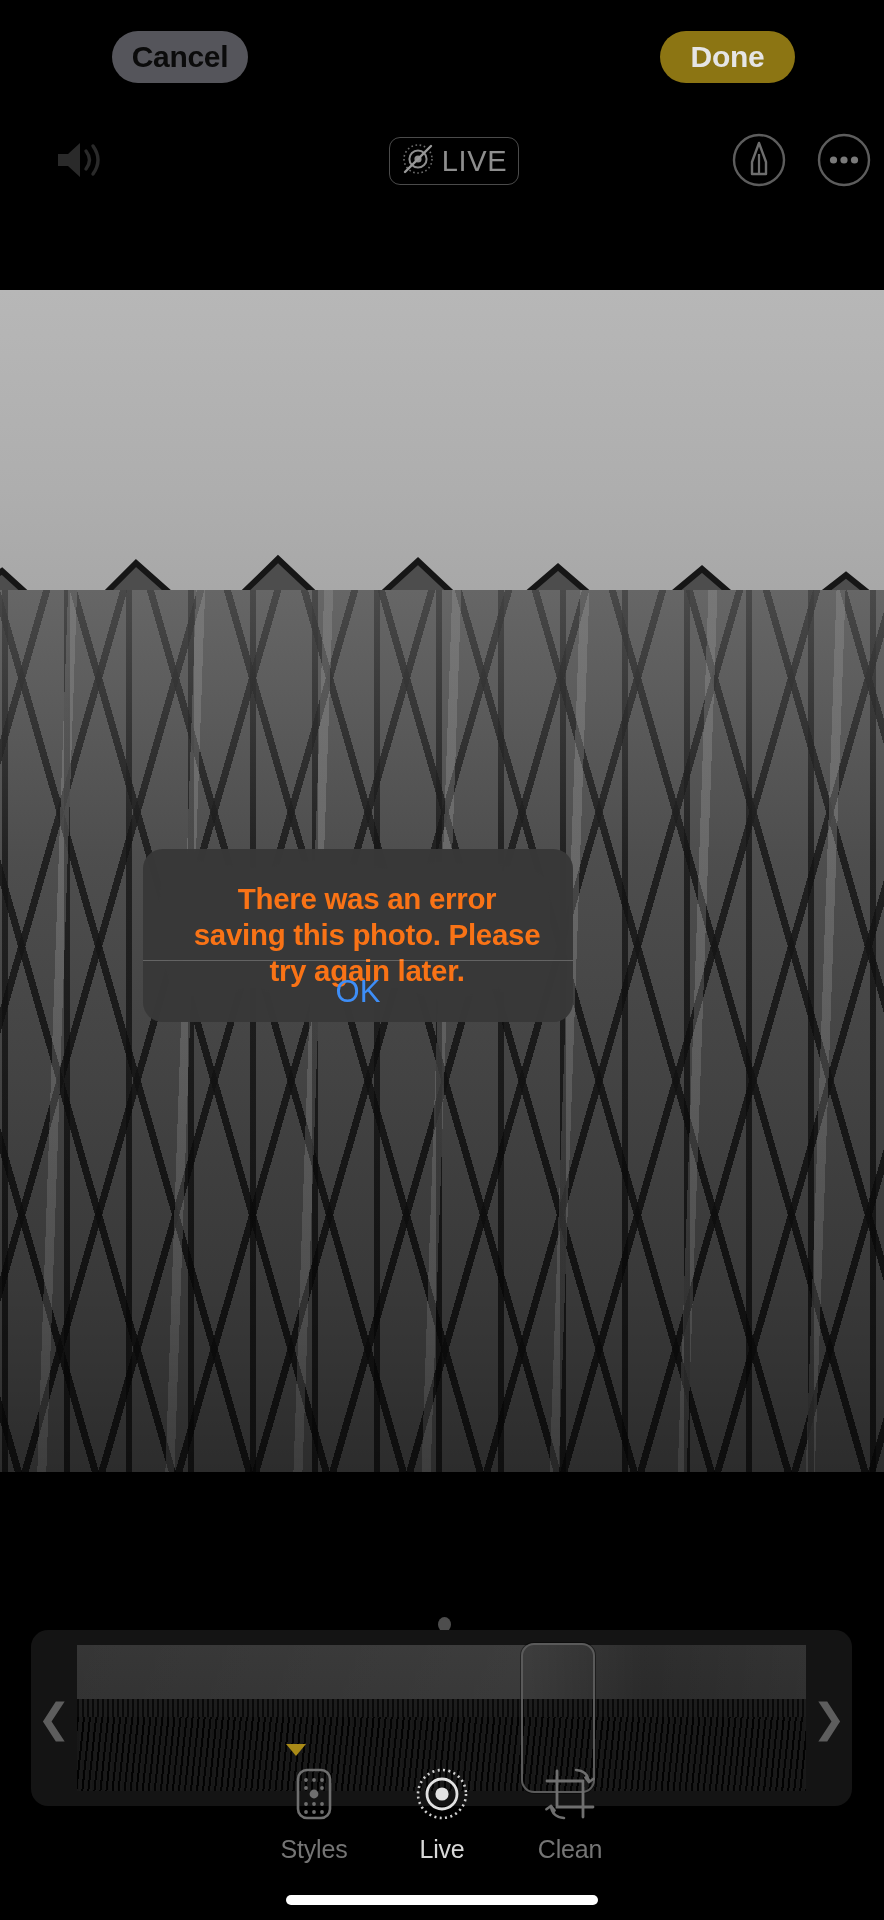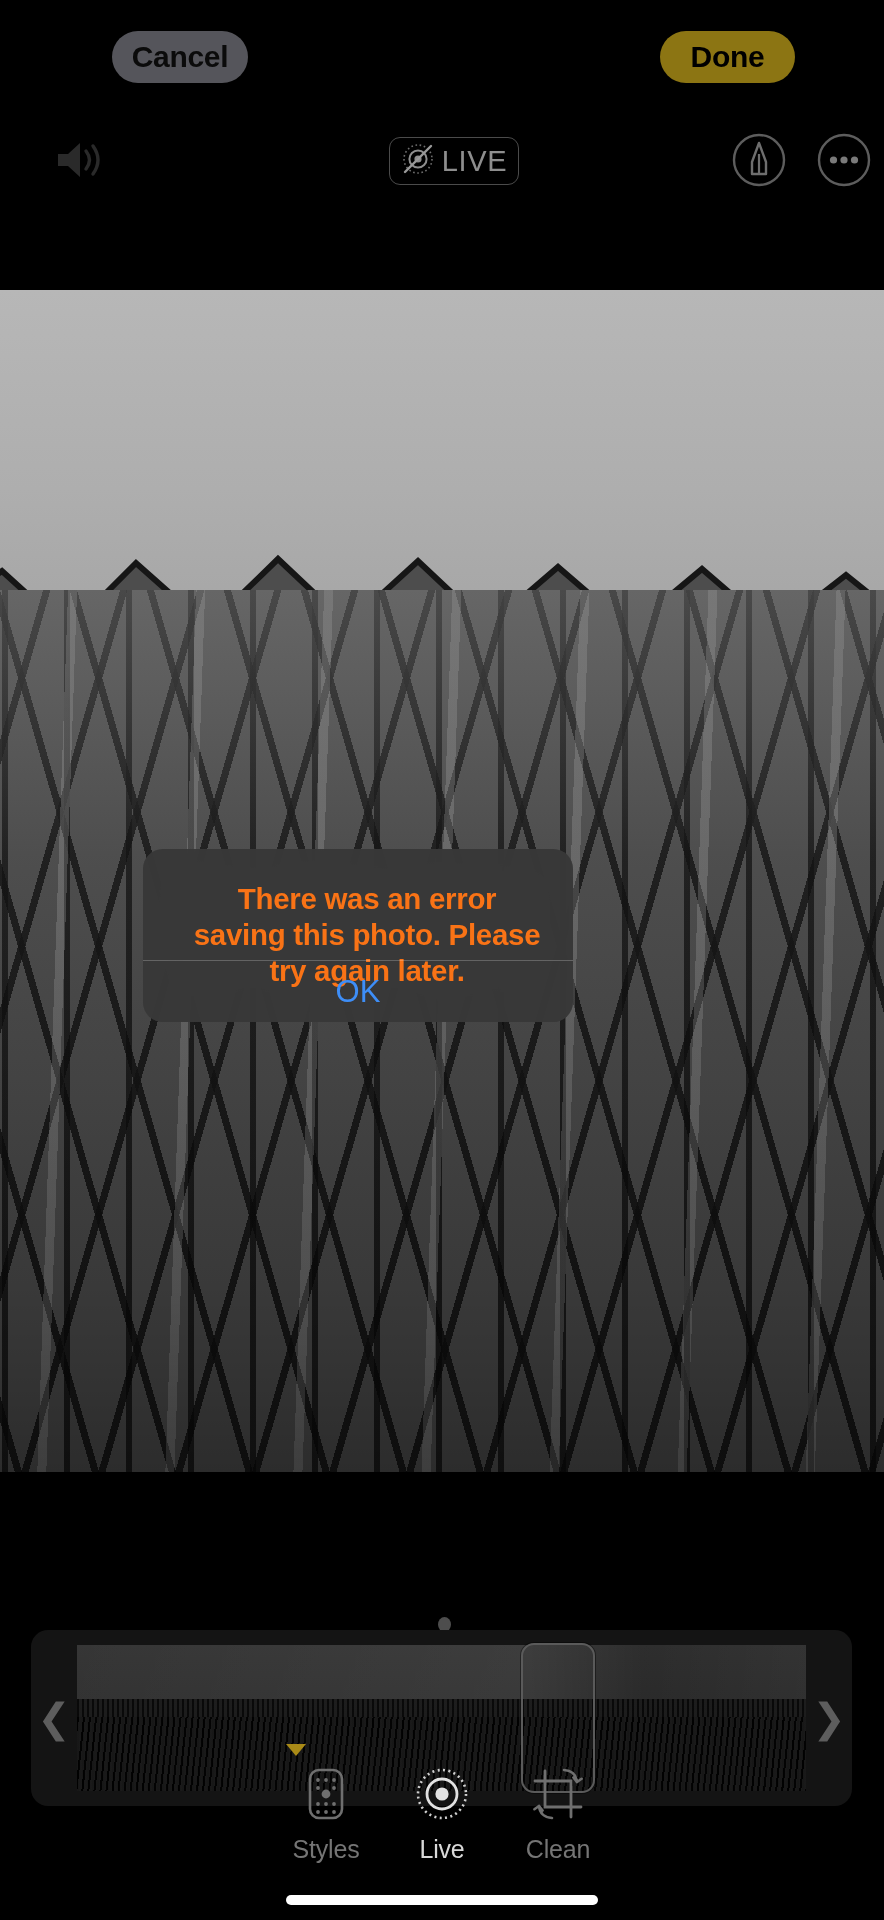--- a/index.html
+++ b/index.html
@@ -30,21 +30,21 @@
     letter-spacing:-0.3px;
     cursor:pointer;
     user-select:none;
   }
   #cancel-btn{
     left:100px; top:31px; width:136px; height:52px;
     background:#55555b; color:#0b0b0b;
   }
   #done-btn{
     left:648px; top:31px; width:135px; height:52px;
-    background:#8c7513; color:#000000;
+    background:#8c7513; color:#e5e5e5;
   }
 
   .icon-row{ position:absolute; top:128px; height:64px; }
   #speaker-btn{ left:36px; width:64px; }
   #markup-btn{ left:715px; width:64px; }
   #more-btn{   left:800px; width:64px; }
   .icon-row{ display:flex; align-items:center; justify-content:center; cursor:pointer; }
 
   #live-badge{
     position:absolute; left:377px; top:137px;
@@ -184,21 +184,21 @@
   #edit-indicator{
     position:absolute; left:286px; top:1744px;
     width:0;height:0;
     border-left:10px solid transparent;
     border-right:10px solid transparent;
     border-top:12px solid #a98a17;
   }
   #toolbar{
     position:absolute; left:0; top:1766px; width:884px; height:110px;
     display:flex; align-items:flex-start; justify-content:center;
-    gap:0px;
+    gap:12px;
   }
   .tool{
     width:116px;
     display:flex; flex-direction:column; align-items:center; gap:13px;
     cursor:pointer; user-select:none;
   }
   .tool .tlabel{ font-size:25px; color:#757575; letter-spacing:-0.2px; }
   .tool.active .tlabel{ color:#d9d9d9; }
   .tool .tico{ height:56px; display:flex; align-items:center; justify-content:center; }
 

